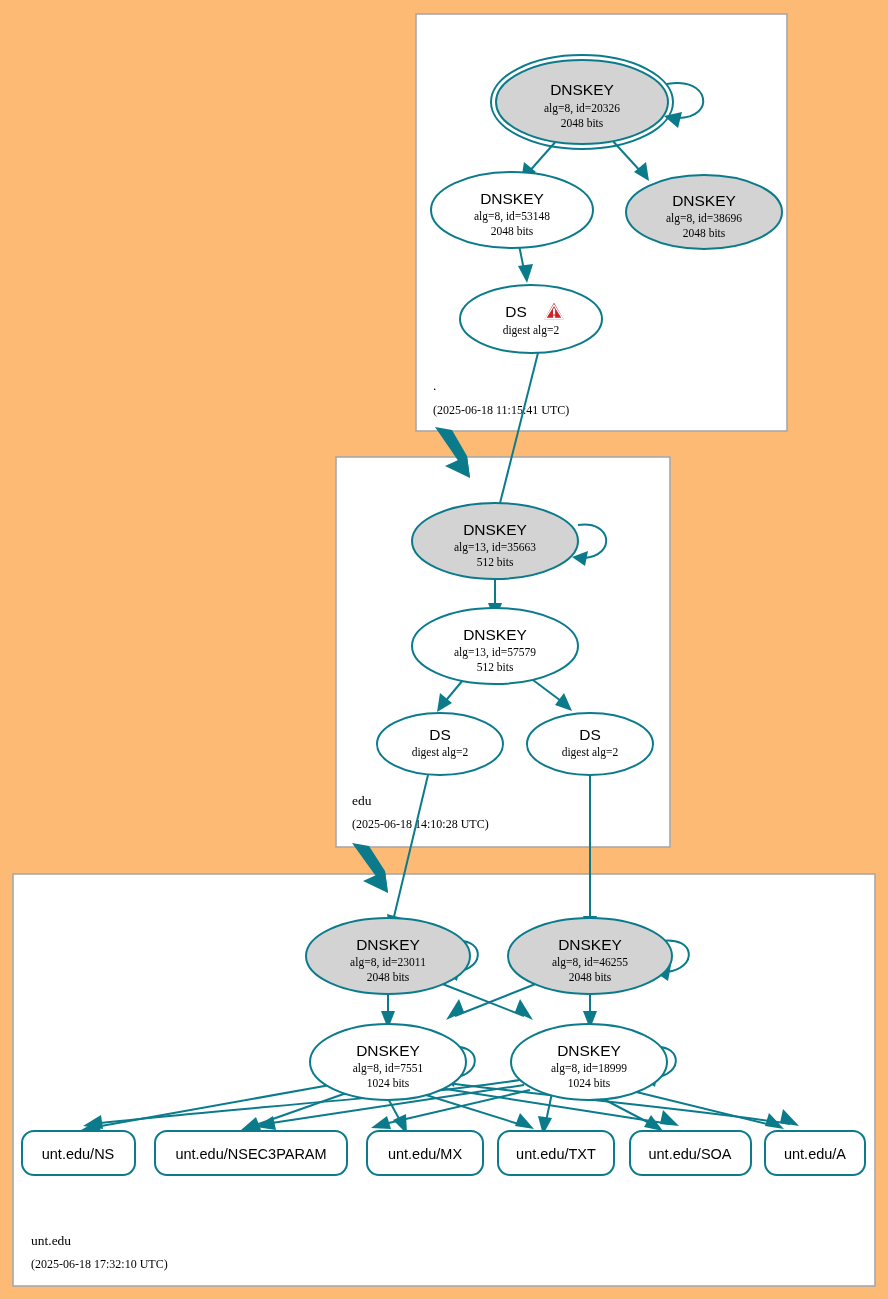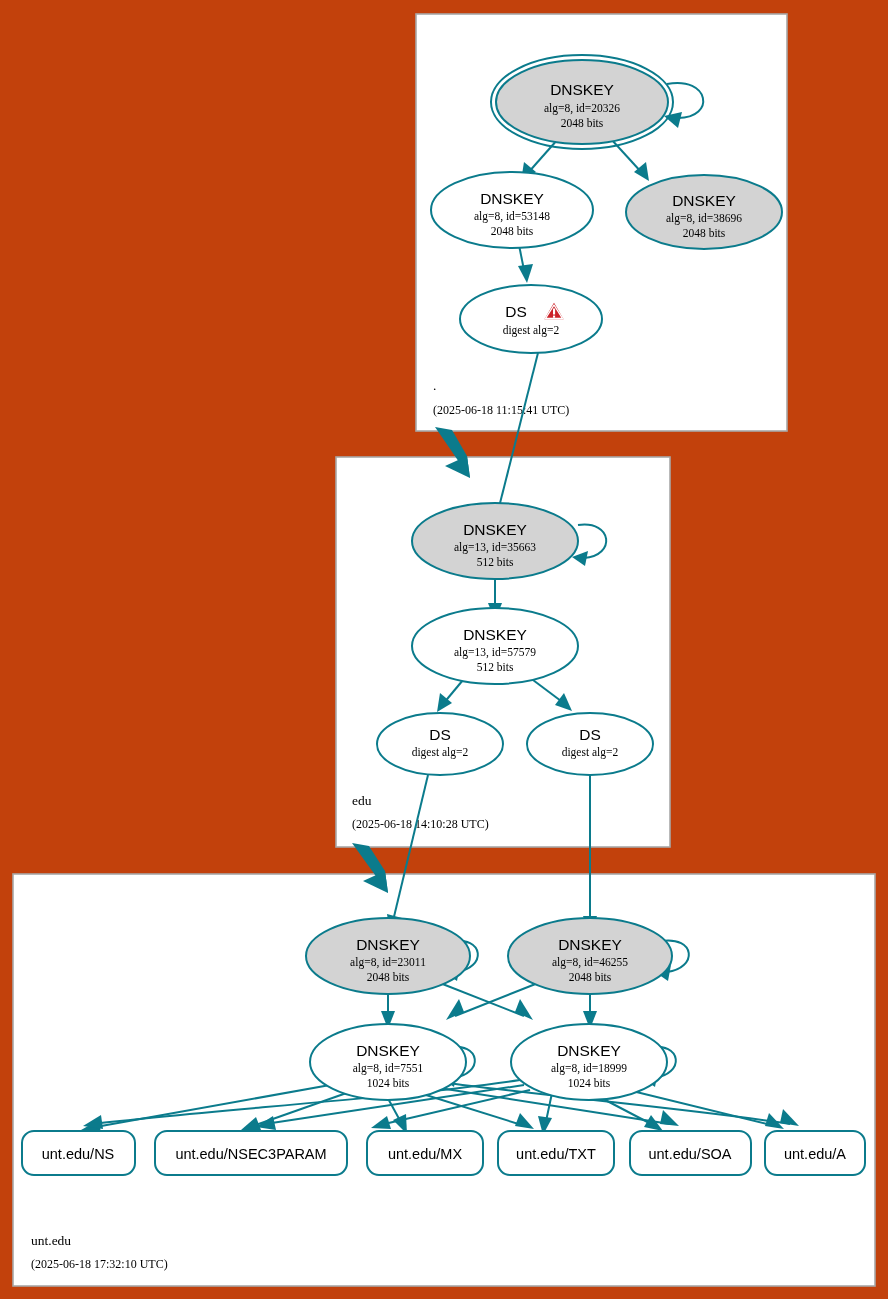--- a/index.html
+++ b/index.html
@@ -1,17 +1,17 @@
 <!DOCTYPE html>
 <html><head>
 <meta charset="utf-8">
 <style>
   html,body{margin:0;padding:0;background:#ffffff;}
   body{font-family:"Liberation Sans",sans-serif;}
-  #stage{position:relative;width:888px;height:1299px;background:#c2410c;overflow:hidden;}
+  #stage{position:relative;width:888px;height:1299px;background:#fdba74;overflow:hidden;}
   svg{display:block;}
   .zonebox{fill:#ffffff;stroke:#a8a8a8;stroke-width:1.6;}
   .node-ellipse{stroke:#0b7b8c;stroke-width:2;}
   .fill-white{fill:#ffffff;}
   .fill-gray{fill:#d3d3d3;}
   .ta-outer{fill:none;stroke:#0b7b8c;stroke-width:2;}
   .edge{fill:none;stroke:#0b7b8c;stroke-width:2;}
   .edge-thick{fill:#0b7b8c;stroke:none;}
   .rrbox{fill:#ffffff;stroke:#0b7b8c;stroke-width:2;}
   .t-title{font-family:"Liberation Sans",sans-serif;font-size:15.5px;fill:#000000;text-anchor:middle;}

